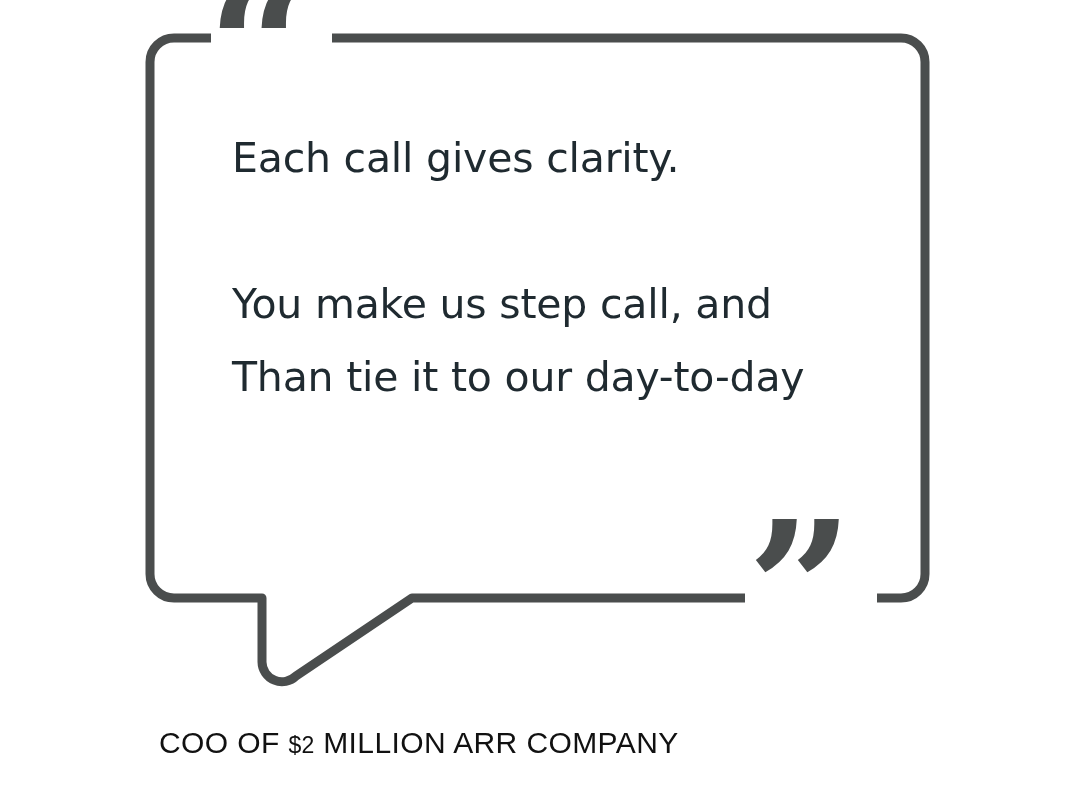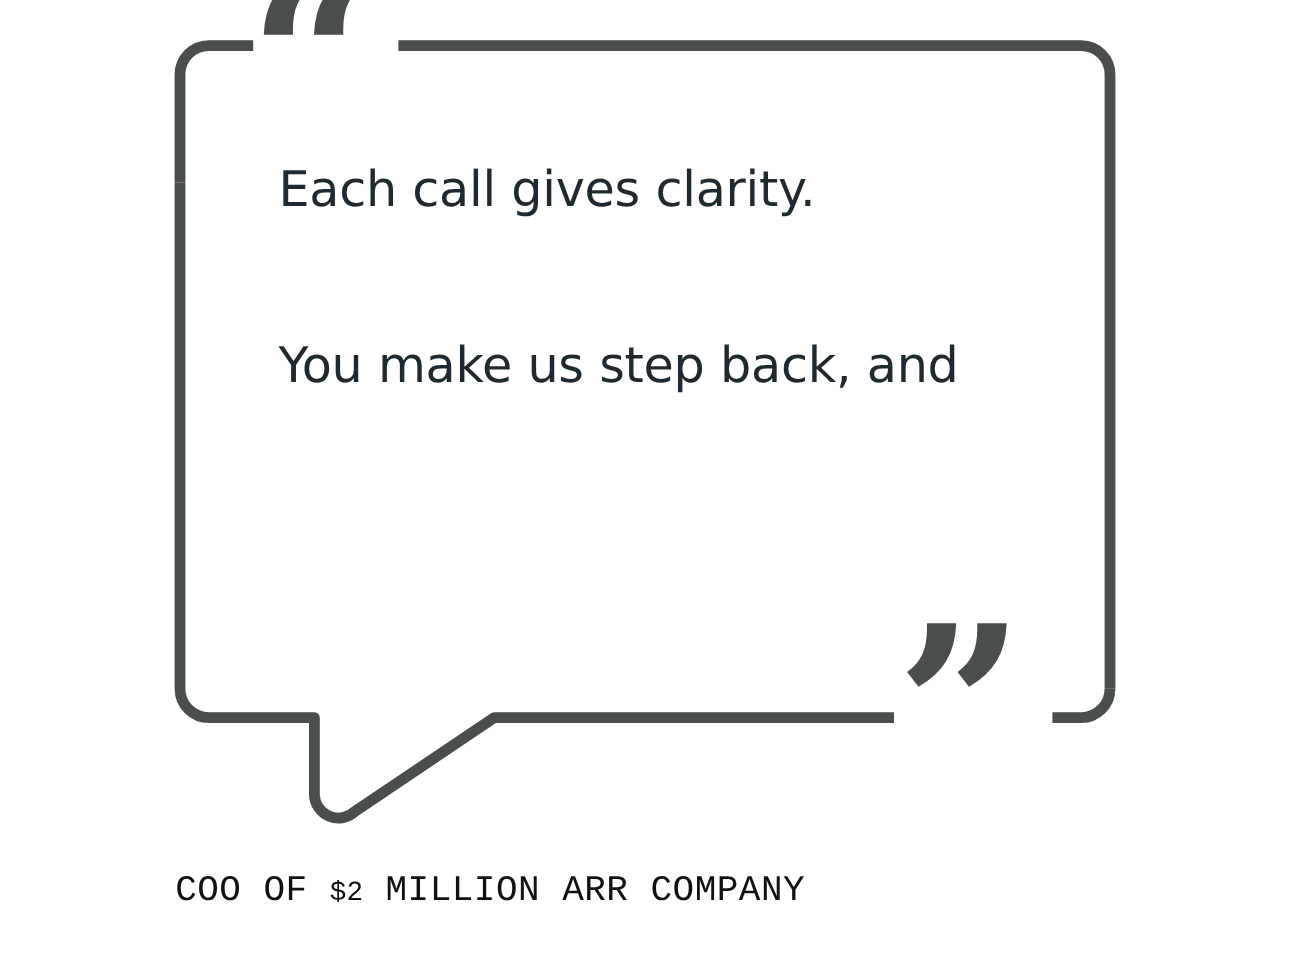--- a/index.html
+++ b/index.html
@@ -69,24 +69,24 @@
   #quote-body p {
     margin: 0;
   }
   #quote-body .spacer {
     height: 73px;
   }
 
   
   #attribution {
     position: absolute;
-    left: 146px;
+    left: 159px;
     top: 726px;
     color: #111111;
-    font-family: Liberation Mono, monospace;
+    font-family: Liberation Sans, sans-serif;
     font-size: 30px;
     font-weight: 400;
     letter-spacing: 0.4px;
     white-space: nowrap;
   }
   #attribution .amount {
     font-size: 23px;
     letter-spacing: 0.2px;
   }
 </style>
@@ -106,18 +106,19 @@
     <path d="M 150 152 L 150 574 A 24 24 0 0 0 174 598 L 262 598 L 262 662 A 20 20 0 0 0 296 676 L 412 598 L 745 598" fill="none" stroke="#4a4d4d" stroke-width="9" stroke-linejoin="round" stroke-linecap="butt"></path>
   </svg>
 
   <div class="quote-mark" id="quote-open">“</div>
 
   <div class="quote-mark" id="quote-close">”</div>
 
   <div id="quote-body">
     <p>Each call gives clarity.</p>
     <div class="spacer"></div>
-    <p>You make us step back, and</p>
+    <p>You make us step call, and</p>
+    <p>Than tie it to our day-to-day</p>
   </div>
 
   <div id="attribution"><span>COO OF</span><span>&nbsp;</span><span class="amount">$2</span><span>&nbsp;</span><span>MILLION ARR COMPANY</span></div>
 
 </div>
 
 </body></html>

